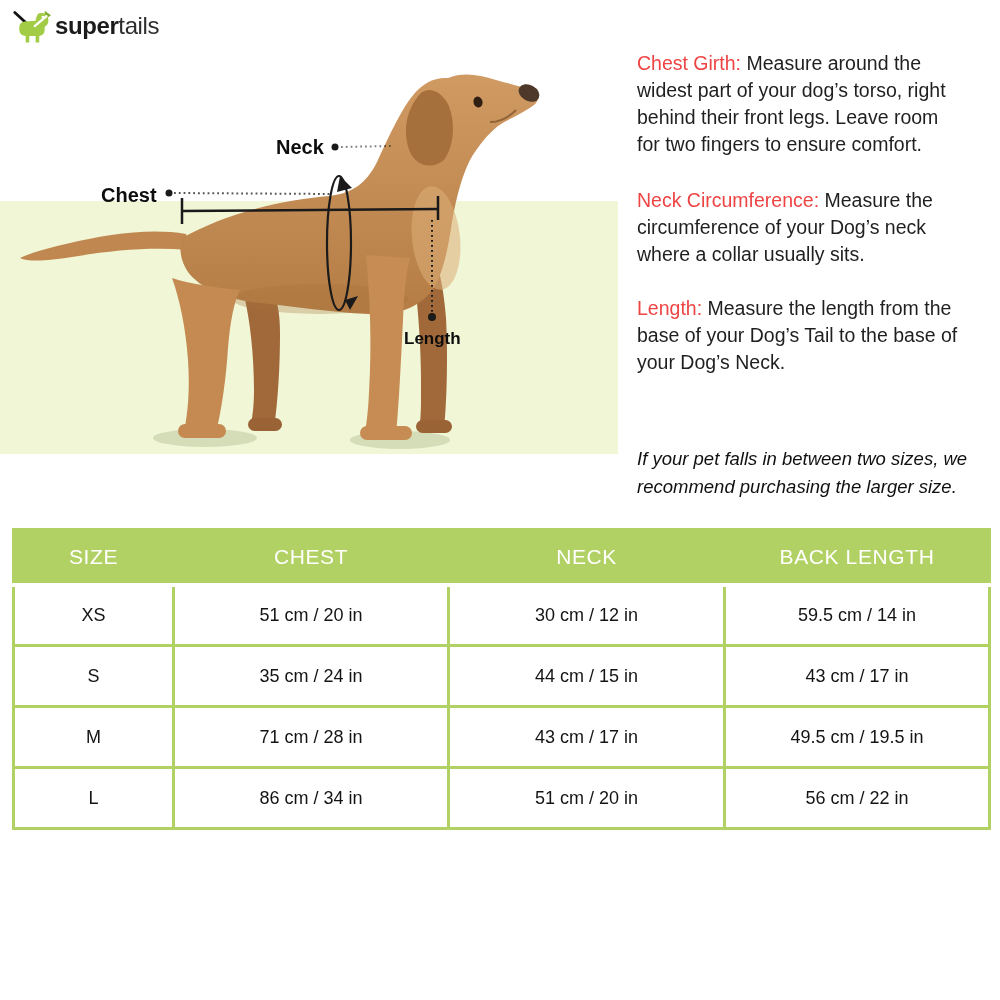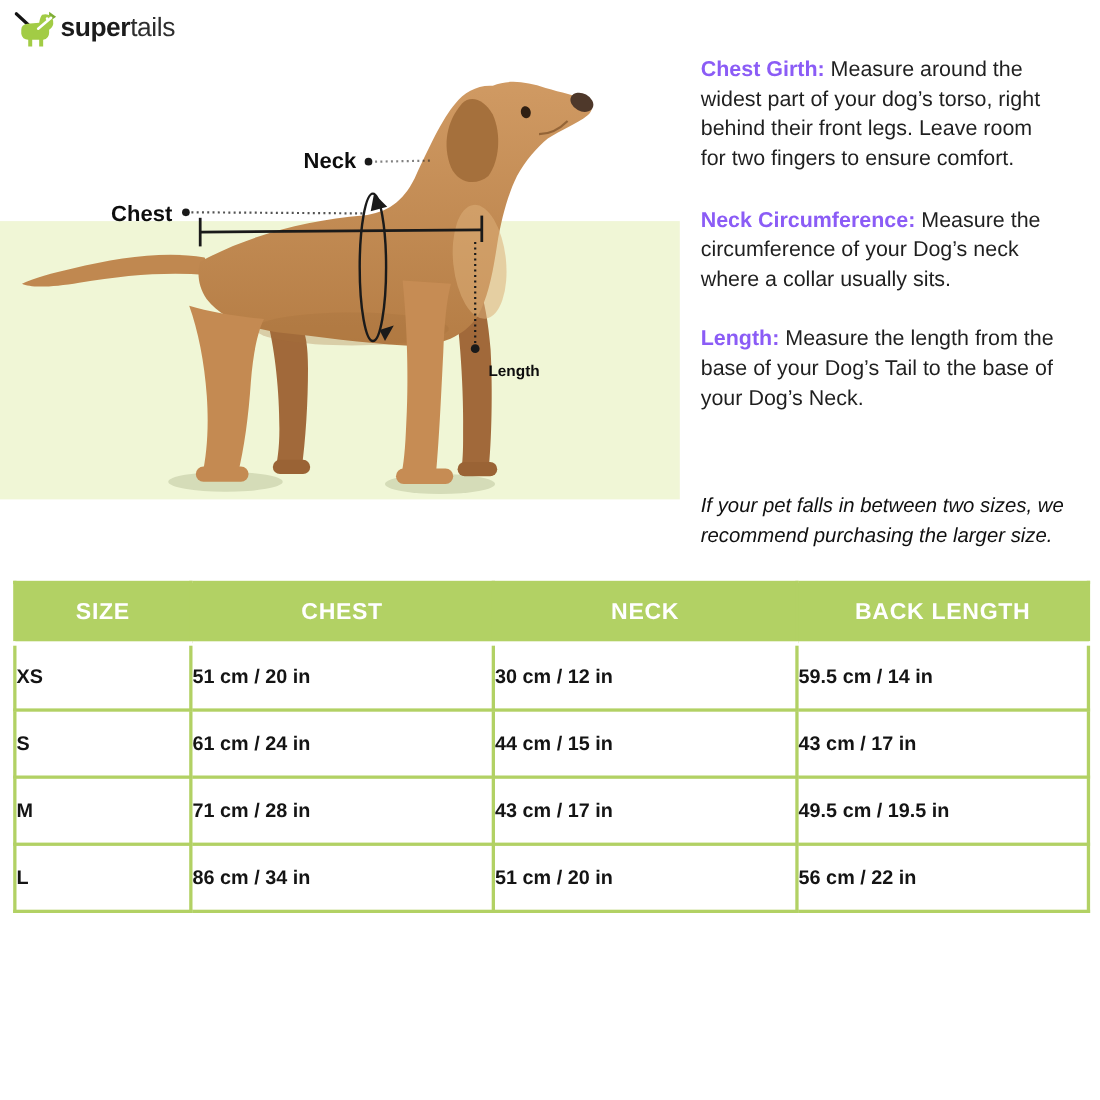--- a/index.html
+++ b/index.html
@@ -20,45 +20,45 @@
   .lt-bold{font-weight:700;color:#1b1b1b;}
   .lt-light{font-weight:400;color:#2e2e2e;}
 
   
   .hero{position:absolute;left:0;top:0;width:1000px;height:470px;}
   .band{position:absolute;left:0;top:201px;width:618px;height:253px;background:var(--band-green);}
   .dogsvg{position:absolute;left:0;top:0;width:620px;height:470px;}
   .dlabel{position:absolute;font-weight:700;color:#0d0d0d;font-size:20px;line-height:1;}
   .lbl-chest{left:101px;top:185px;}
   .lbl-neck{left:276px;top:137px;}
-  .lbl-length{left:444px;top:330px;font-size:14px;}
+  .lbl-length{left:404px;top:330px;font-size:17px;}
 
   
   .instr{position:absolute;left:637px;top:0;width:362px;}
   .para{position:absolute;left:0;width:362px;font-size:19.5px;line-height:27px;color:#1f1f1f;white-space:pre-line;}
-  .para b{font-weight:700;color:#8b5cf6;}
+  .para b{font-weight:400;color:#ef4444;}
   .p1{top:50px;}
   .p2{top:187px;}
   .p3{top:295px;}
   .note{position:absolute;left:0;top:407px;width:362px;font-size:18.5px;line-height:28px;font-style:italic;color:#101010;white-space:pre-line;margin-top:38px;}
 
   
   .size-table{position:absolute;left:12px;top:528px;width:976px;border-collapse:collapse;table-layout:fixed;}
   .size-table th{
     background:var(--table-green);
-    color:#ffffff;font-weight:700;font-size:21px;letter-spacing:0.6px;
+    color:#ffffff;font-weight:400;font-size:21px;letter-spacing:0.6px;
     height:55px;text-align:center;vertical-align:middle;
     border:3px solid var(--table-green);
     border-left:3px solid #ffffff;
     border-bottom:4px solid #ffffff;
   }
   .size-table th:first-child{border-left:3px solid var(--table-green);}
   .size-table td{
-    height:61px;vertical-align:middle;
-    font-weight:700;font-size:18px;color:#141414;
+    height:61px;text-align:center;vertical-align:middle;
+    font-weight:400;font-size:18px;color:#141414;
     border:3px solid var(--table-green);
     background:#ffffff;
   }
 </style>
 </head>
 <body>
 
 <div class="canvas">
 
   <header class="logo">
@@ -170,21 +170,21 @@
     </thead>
     <tbody>
       <tr>
         <td>XS</td>
         <td>51 cm / 20 in</td>
         <td>30 cm / 12 in</td>
         <td>59.5 cm / 14 in</td>
       </tr>
       <tr>
         <td>S</td>
-        <td>61 cm / 24 in</td>
+        <td>35 cm / 24 in</td>
         <td>44 cm / 15 in</td>
         <td>43 cm / 17 in</td>
       </tr>
       <tr>
         <td>M</td>
         <td>71 cm / 28 in</td>
         <td>43 cm / 17 in</td>
         <td>49.5 cm / 19.5 in</td>
       </tr>
       <tr>

